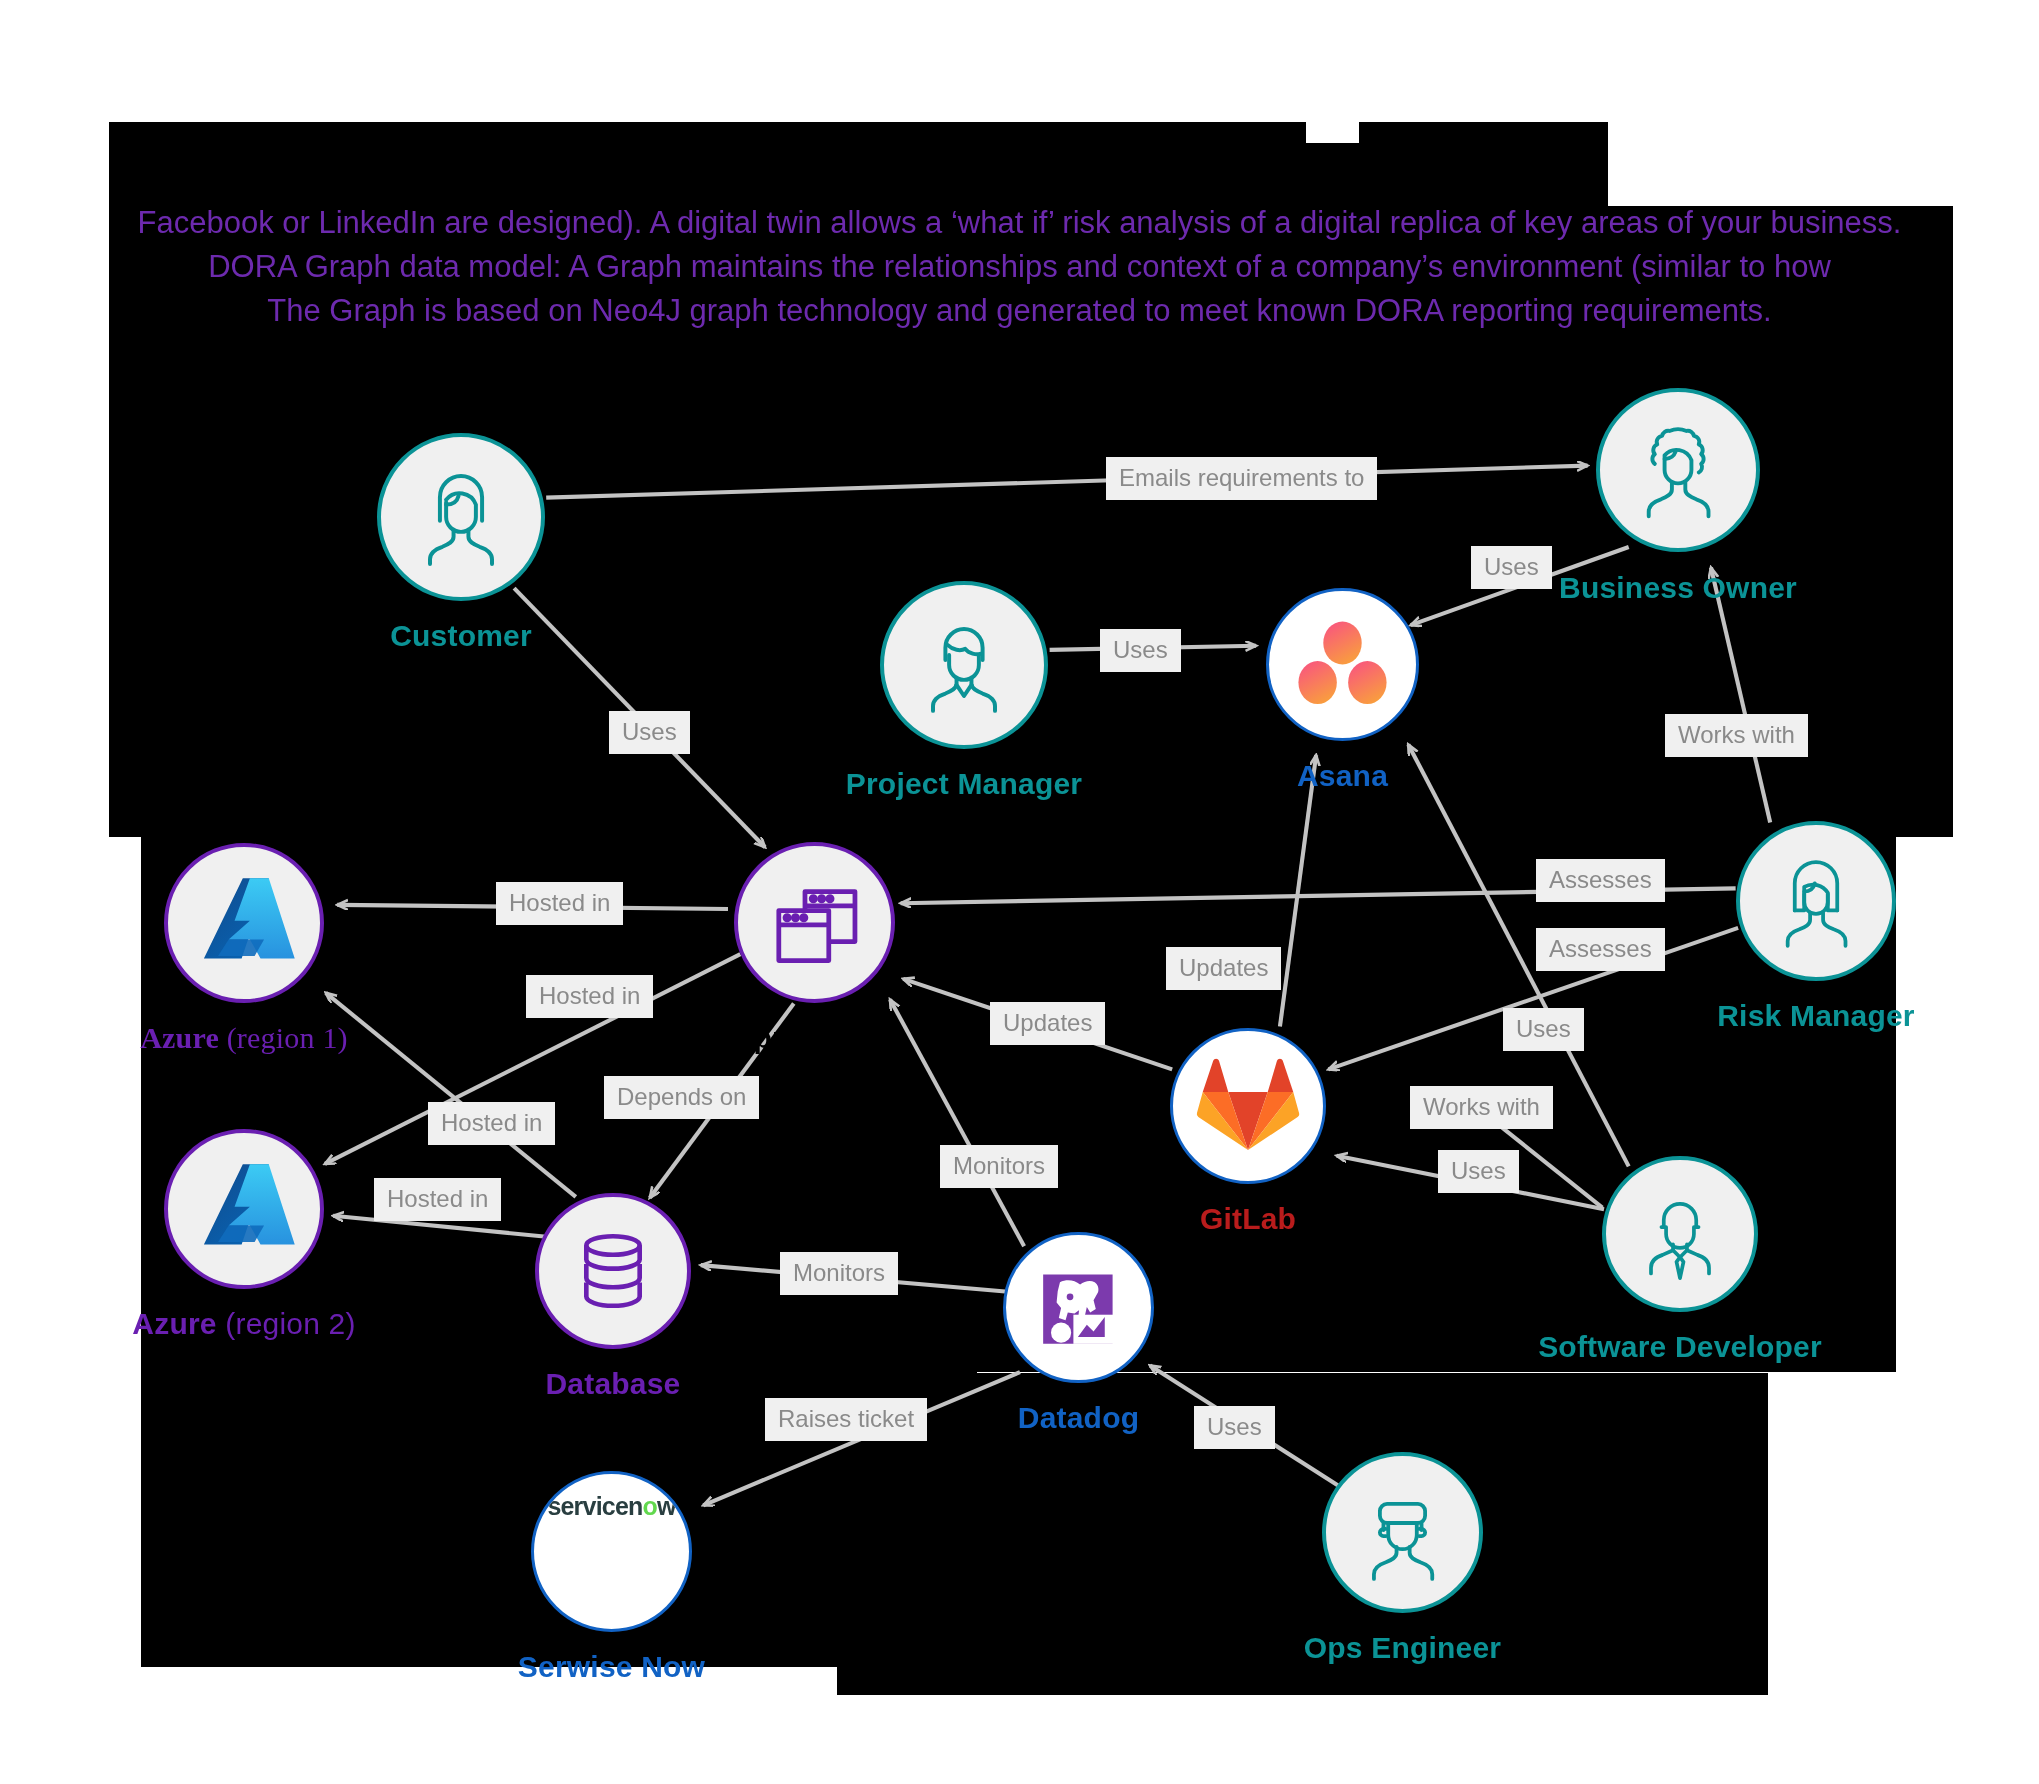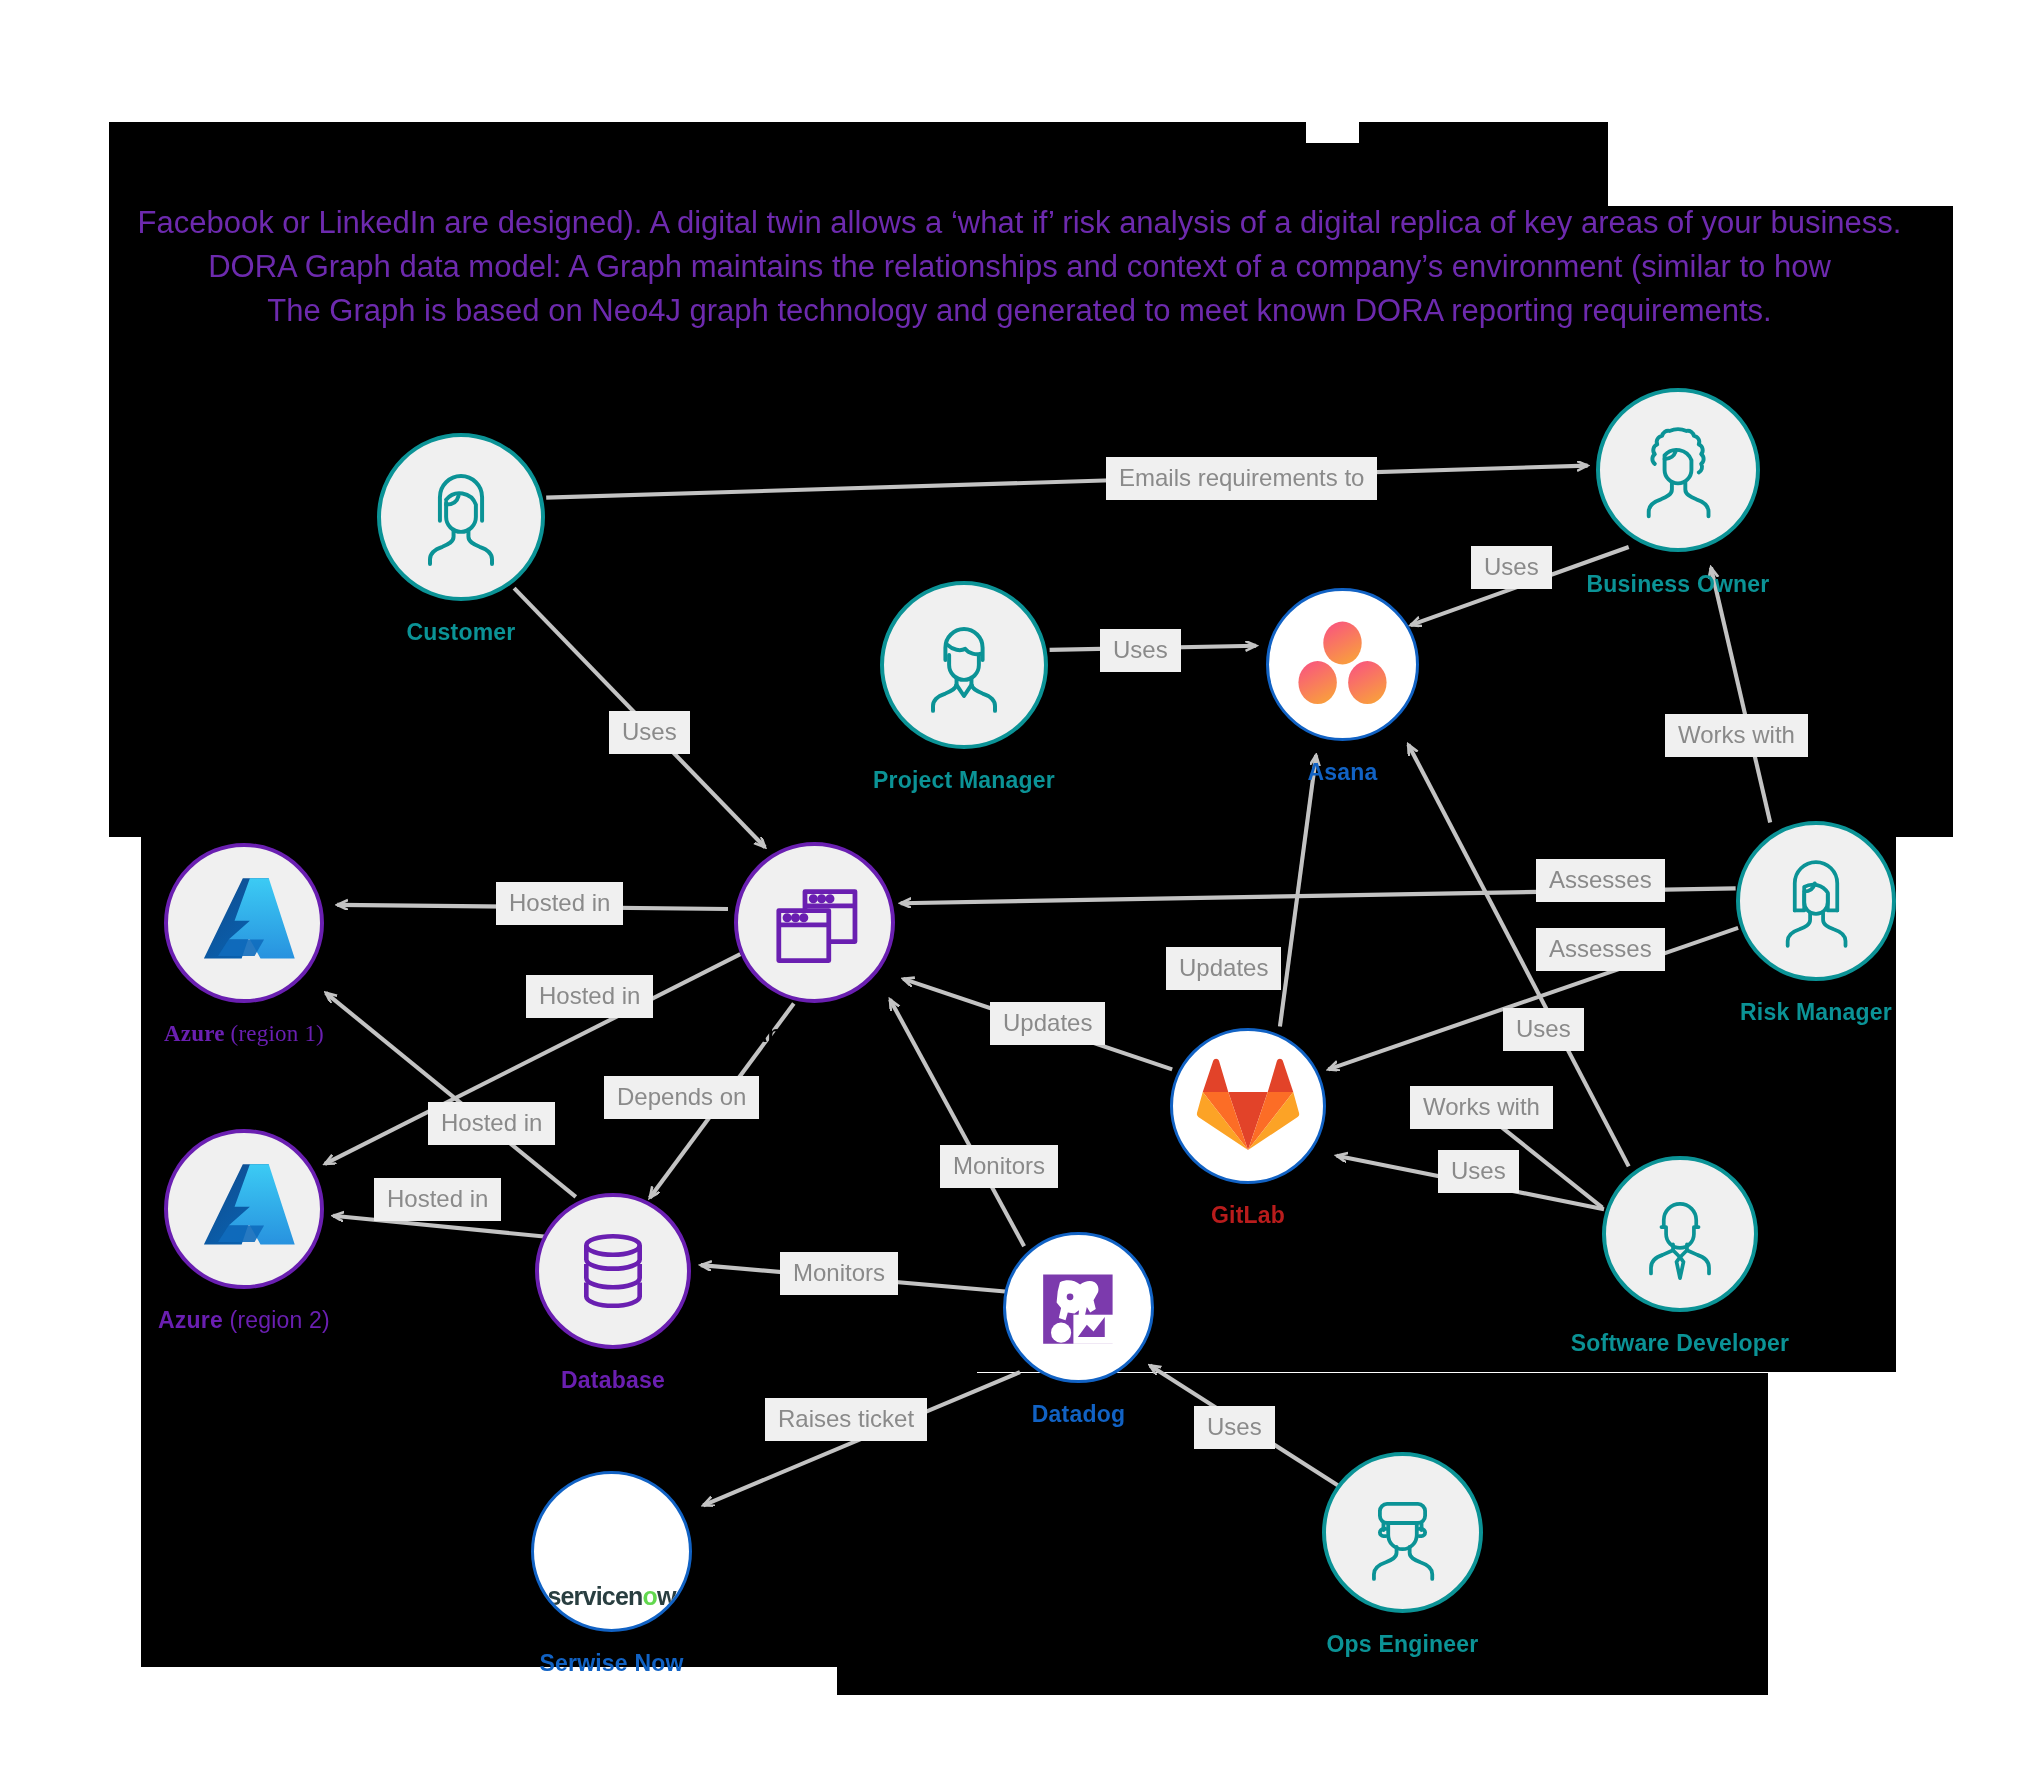--- a/index.html
+++ b/index.html
@@ -6,21 +6,21 @@
   body{font-family:"Liberation Sans",sans-serif;}
   #stage{position:relative;width:2040px;height:1785px;background:#ffffff;overflow:hidden;}
   .blackmask{position:absolute;background:#000000;}
   #svgroot{position:absolute;left:0;top:0;width:2040px;height:1785px;}
   .title-block{position:absolute;left:90px;top:201px;width:1859px;text-align:center;
     color:#6d2aae;font-size:31px;line-height:1.42;font-family:"Liberation Sans",sans-serif;}
   .node{position:absolute;}
   .node .disc{position:relative;border-radius:50%;box-sizing:border-box;display:flex;
      align-items:center;justify-content:center;overflow:hidden;}
   .node .cap{position:absolute;left:50%;transform:translateX(-50%);white-space:nowrap;
-     font-weight:bold;font-size:23px;letter-spacing:0.2px;}
+     font-weight:bold;font-size:30px;letter-spacing:0.2px;}
   .cap .regtxt{font-weight:normal;}
   .edge-label{position:absolute;background:#f0f0f0;color:#8a8a8a;font-size:24px;
      padding:7.4px 13px;white-space:nowrap;font-family:"Liberation Sans",sans-serif;}
   .teal{border:4.1px solid #0b9396;background:#f0f0f0;}
   .purple{border:4.1px solid #6a1fb1;background:#f0f0f0;}
   .blue{border:3.3px solid #1162c4;background:#ffffff;}
 </style>
 </head>
 <body>
 
@@ -305,21 +305,21 @@
                 <path d="M49 76l8-11 6 6 10-13v18z" fill="#7c3aad"></path>
               </g>
             </svg>
           </div>
         </div>
         <div class="cap" style="top: 169px; color: rgb(17, 98, 196);"><span>Datadog</span></div>
       </div>
       <div class="node" style="left: 531px; top: 1471px; width: 161px; height: 161px;">
         <div class="disc blue" style="width: 161px; height: 161px;">
           <div style="width: 119px; height: 119px; display: flex; align-items: center; justify-content: center;">
-            <div style="width:100%;height:100%;display:flex;align-items:flex-end;justify-content:center;">
+            <div style="width:100%;height:100%;display:flex;align-items:flex-start;justify-content:center;">
               <span style="font-family:'Liberation Sans',sans-serif;font-weight:bold;font-size:25px;color:#293e40;letter-spacing:-0.8px;">servicen<span style="color:#62d84e;">o</span>w</span>
             </div>
           </div>
         </div>
         <div class="cap" style="top: 179px; color: rgb(17, 98, 196);"><span>Serwise Now</span></div>
       </div>
       <div class="node" style="left: 1322px; top: 1452px; width: 161px; height: 161px;">
         <div class="disc teal" style="width: 161px; height: 161px;">
           <div style="width: 119px; height: 119px; display: flex; align-items: center; justify-content: center;">
             <svg viewBox="0 0 100 100" width="100%" height="100%">

